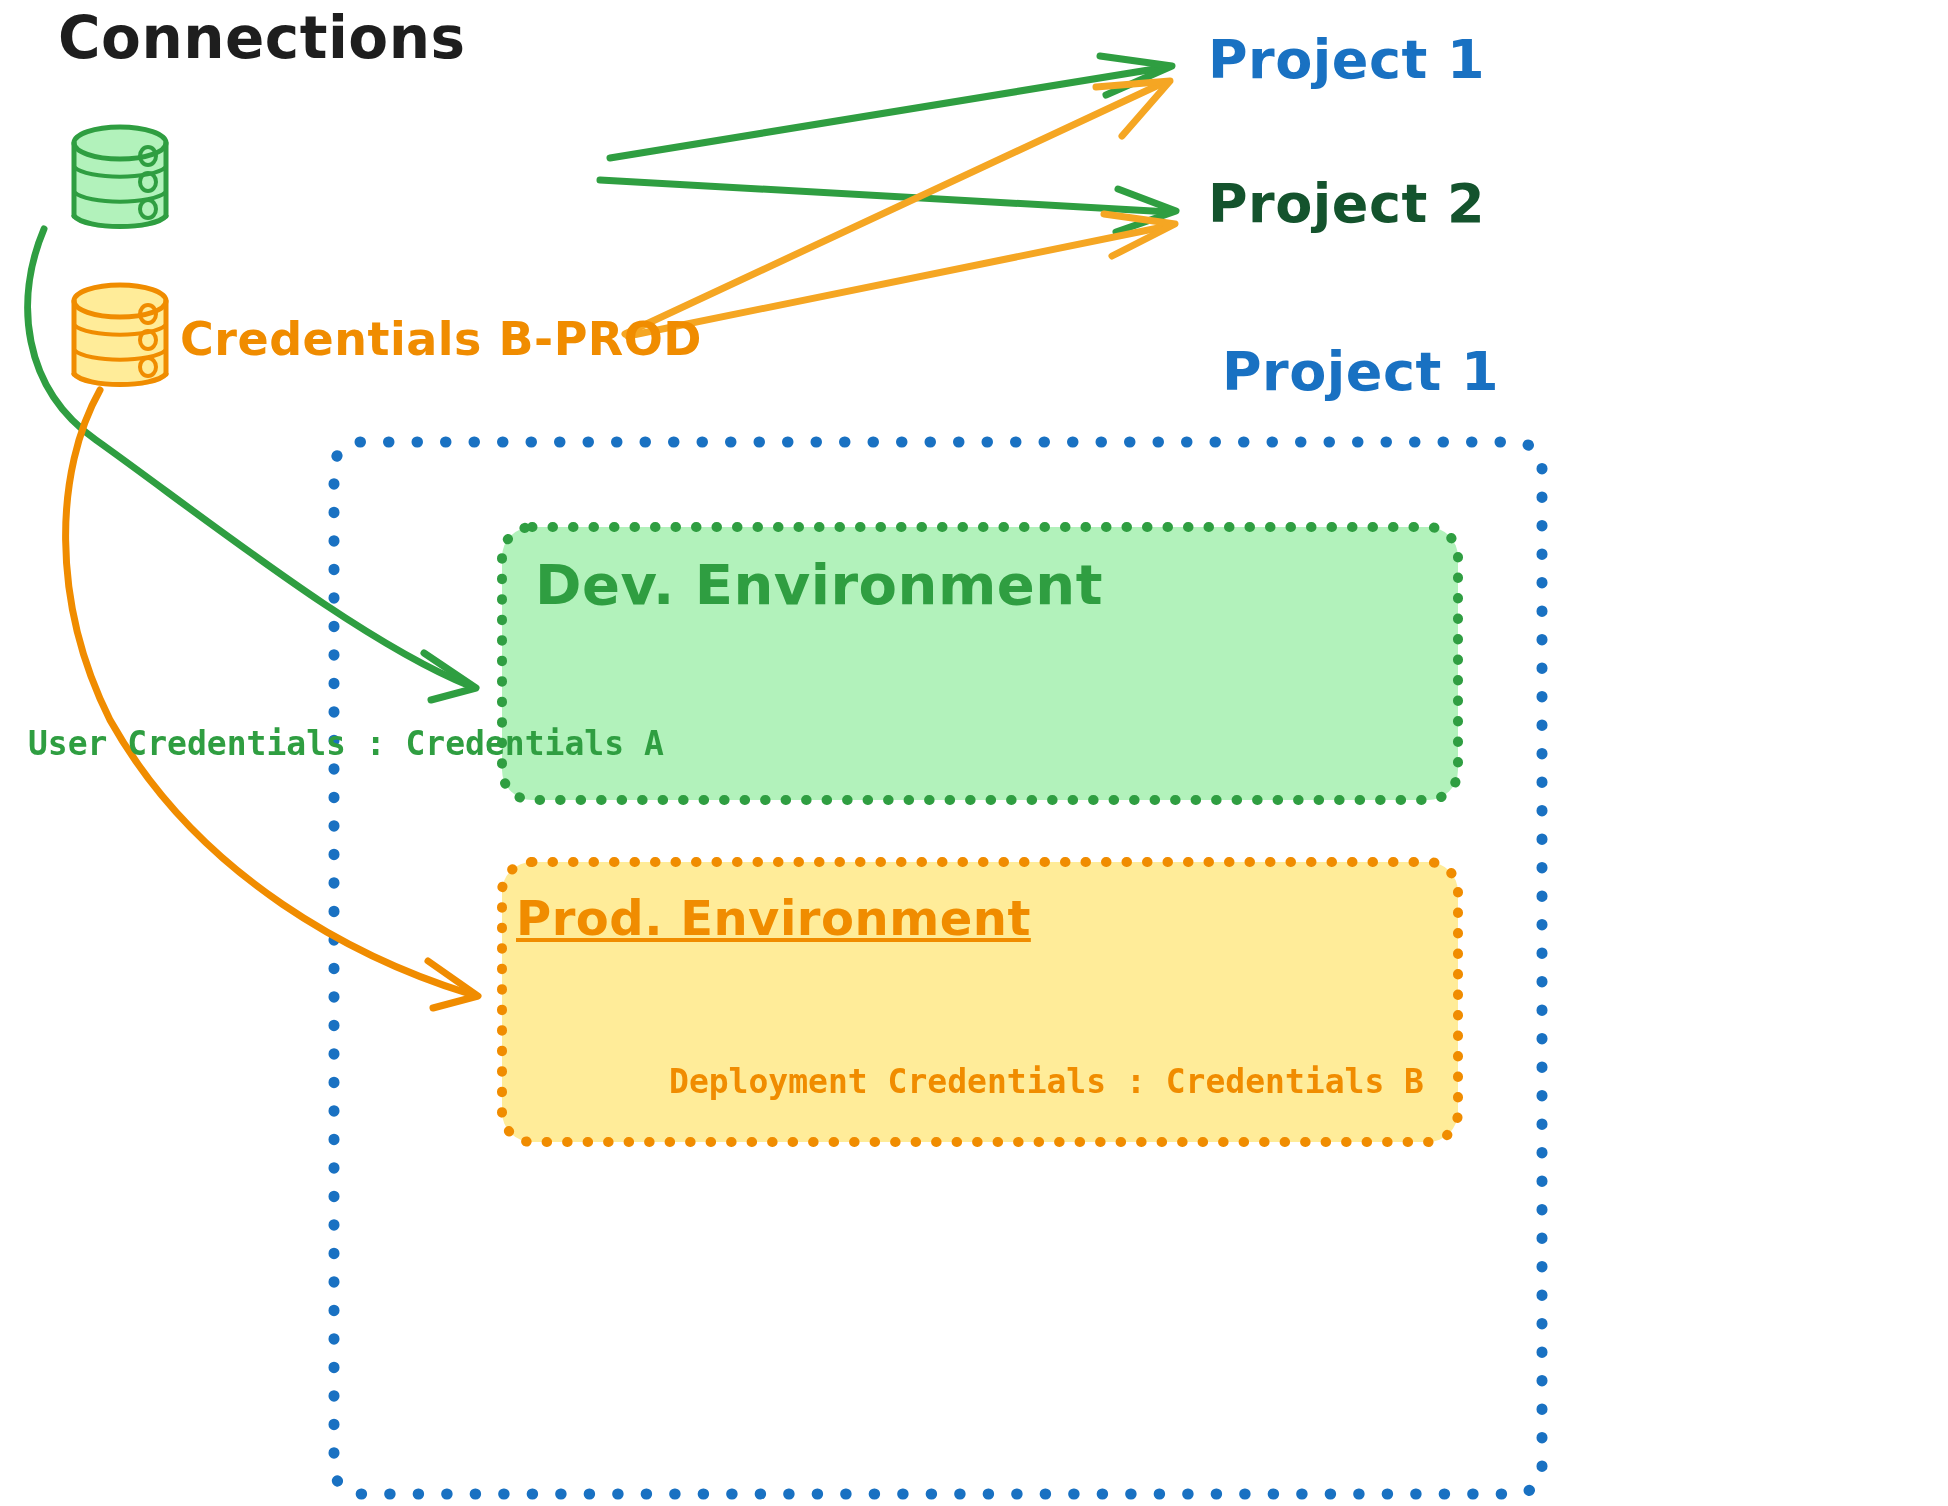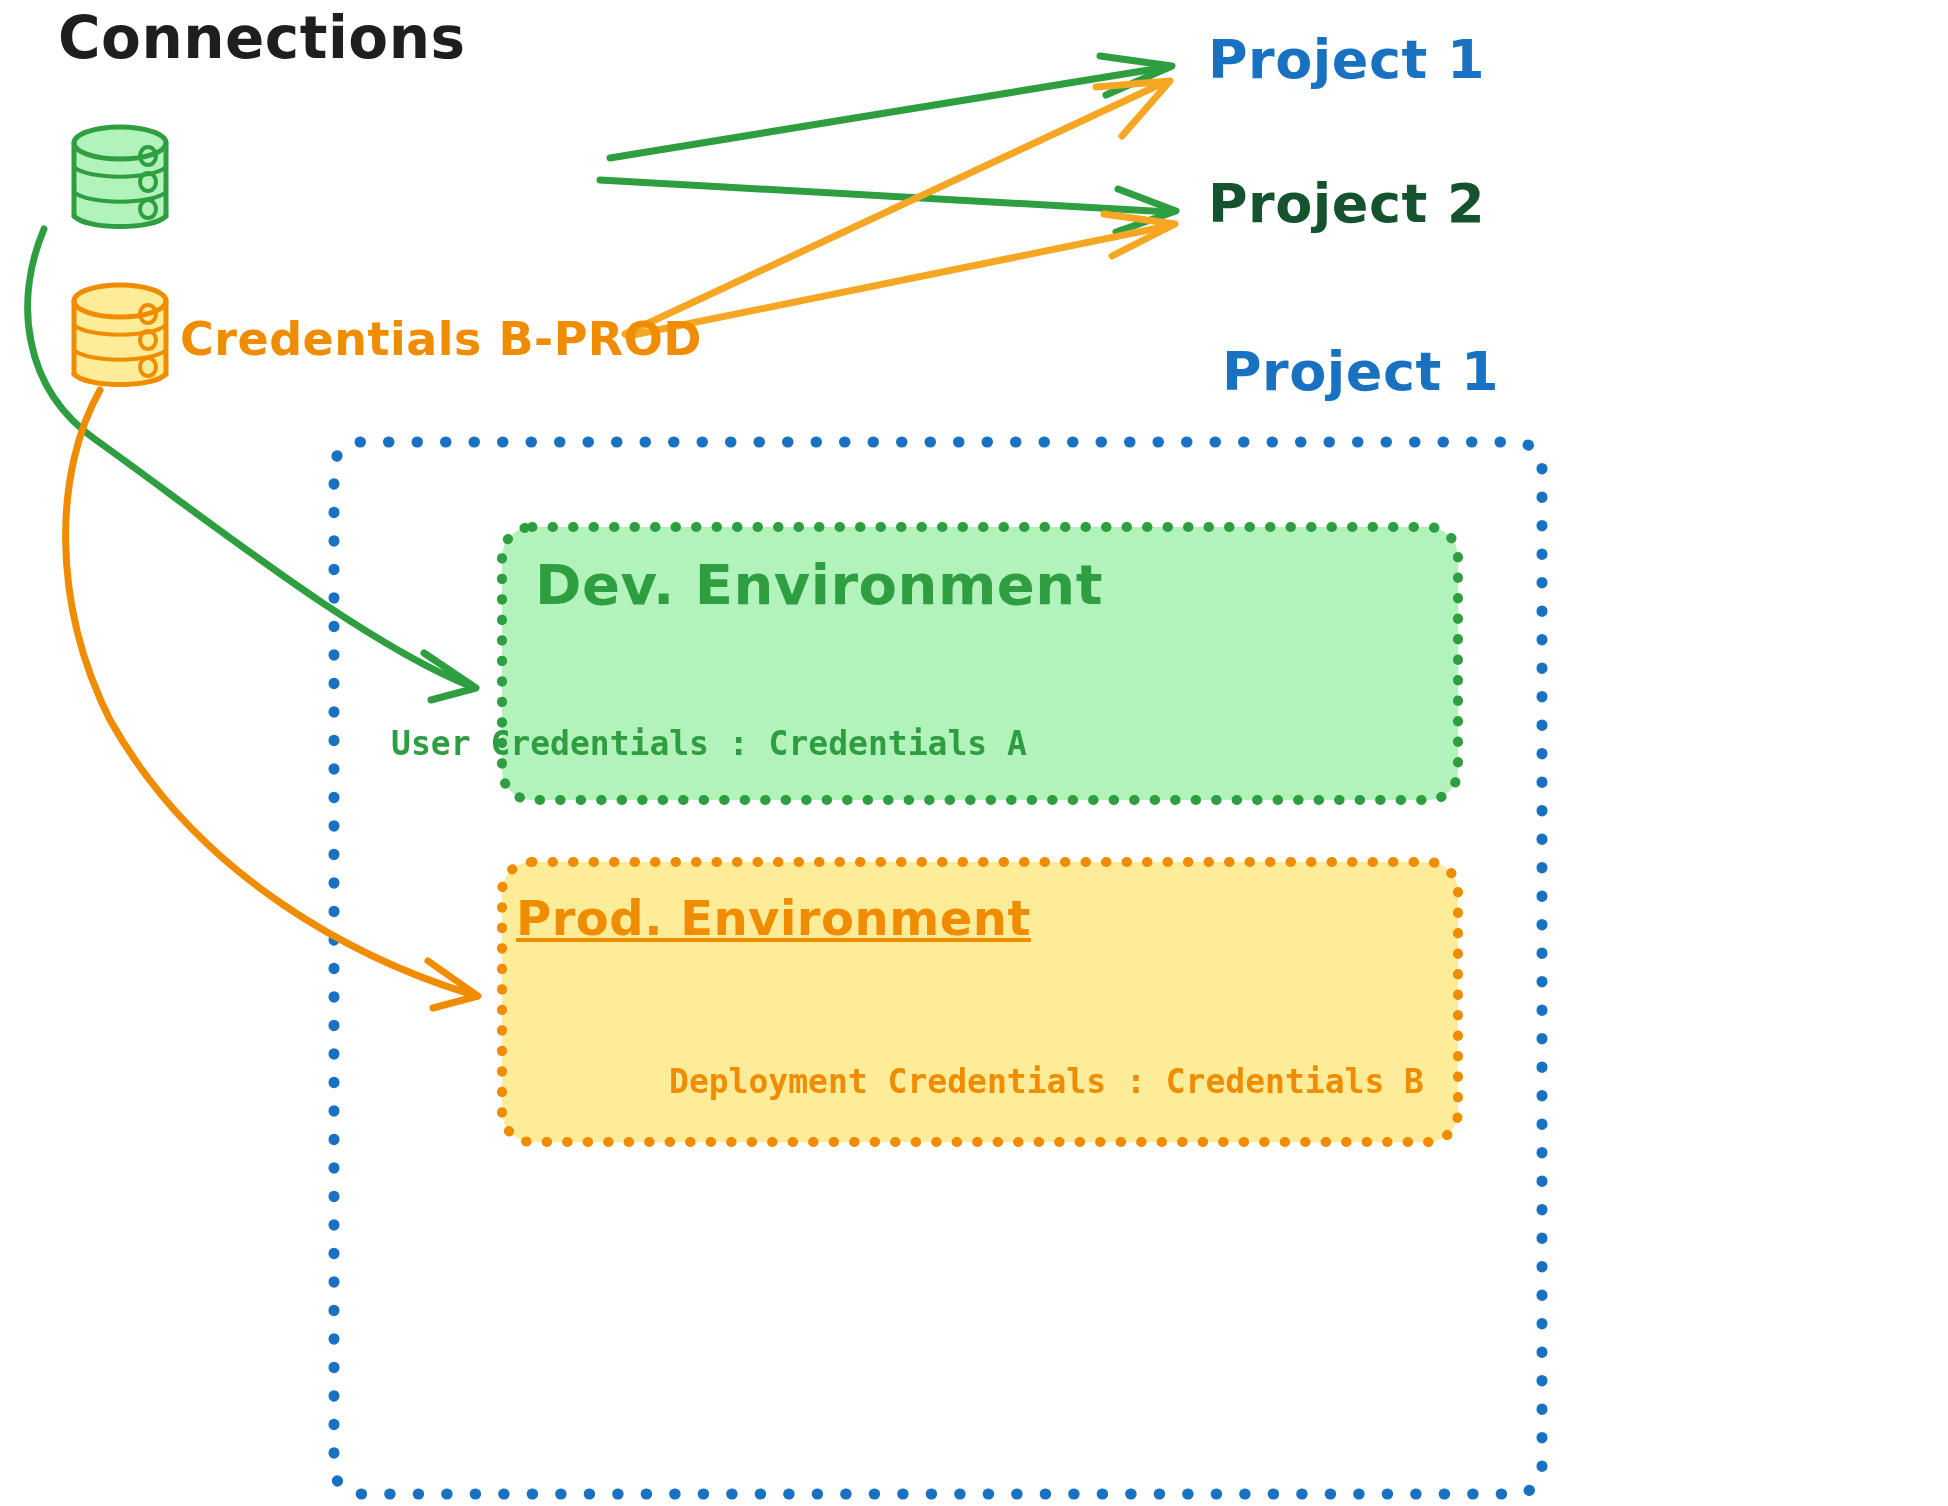--- a/index.html
+++ b/index.html
@@ -11,21 +11,21 @@
   .mono{font-family:"DejaVu Sans Mono",monospace;font-weight:700;}
   .txt{position:absolute;white-space:nowrap;}
   #title{left:58px;top:4px;font-size:58px;color:#1e1e1e;}
   #labelA{left:185px;top:148px;font-size:46px;color:#2f9e41;}
   #labelB{left:180px;top:312px;font-size:46px;color:#f08c00;}
   #proj3{left:1208px;top:28px;font-size:54px;color:#1971c2;}
   #proj2{left:1208px;top:172px;font-size:54px;color:#14532d;}
   #proj1{left:1222px;top:340px;font-size:54px;color:#1971c2;}
   #devTitle{left:535px;top:552px;font-size:56px;color:#2f9e41;}
   #prodTitle{left:516px;top:890px;font-size:48px;color:#f08c00;text-decoration:underline;}
-  #devCreds{left:0;top:724px;width:1418px;text-align:center;font-size:33px;color:#2f9e41;}
+  #devCreds{left:0;top:724px;width:1418px;text-align:left;font-size:33px;color:#2f9e41;padding-left:28px;}
   #prodCreds{left:0;top:1062px;width:1424px;text-align:right;font-size:33px;color:#f08c00;}
 </style>
 </head>
 <body>
 
 <div id="stage">
 
   <svg class="layer" viewBox="0 0 1948 1506">
 
     <rect x="334" y="442" width="1208" height="1052" rx="26" ry="26" fill="none" stroke="#1971c2" stroke-width="11" stroke-linecap="round" stroke-dasharray="0.5 28"></rect>

